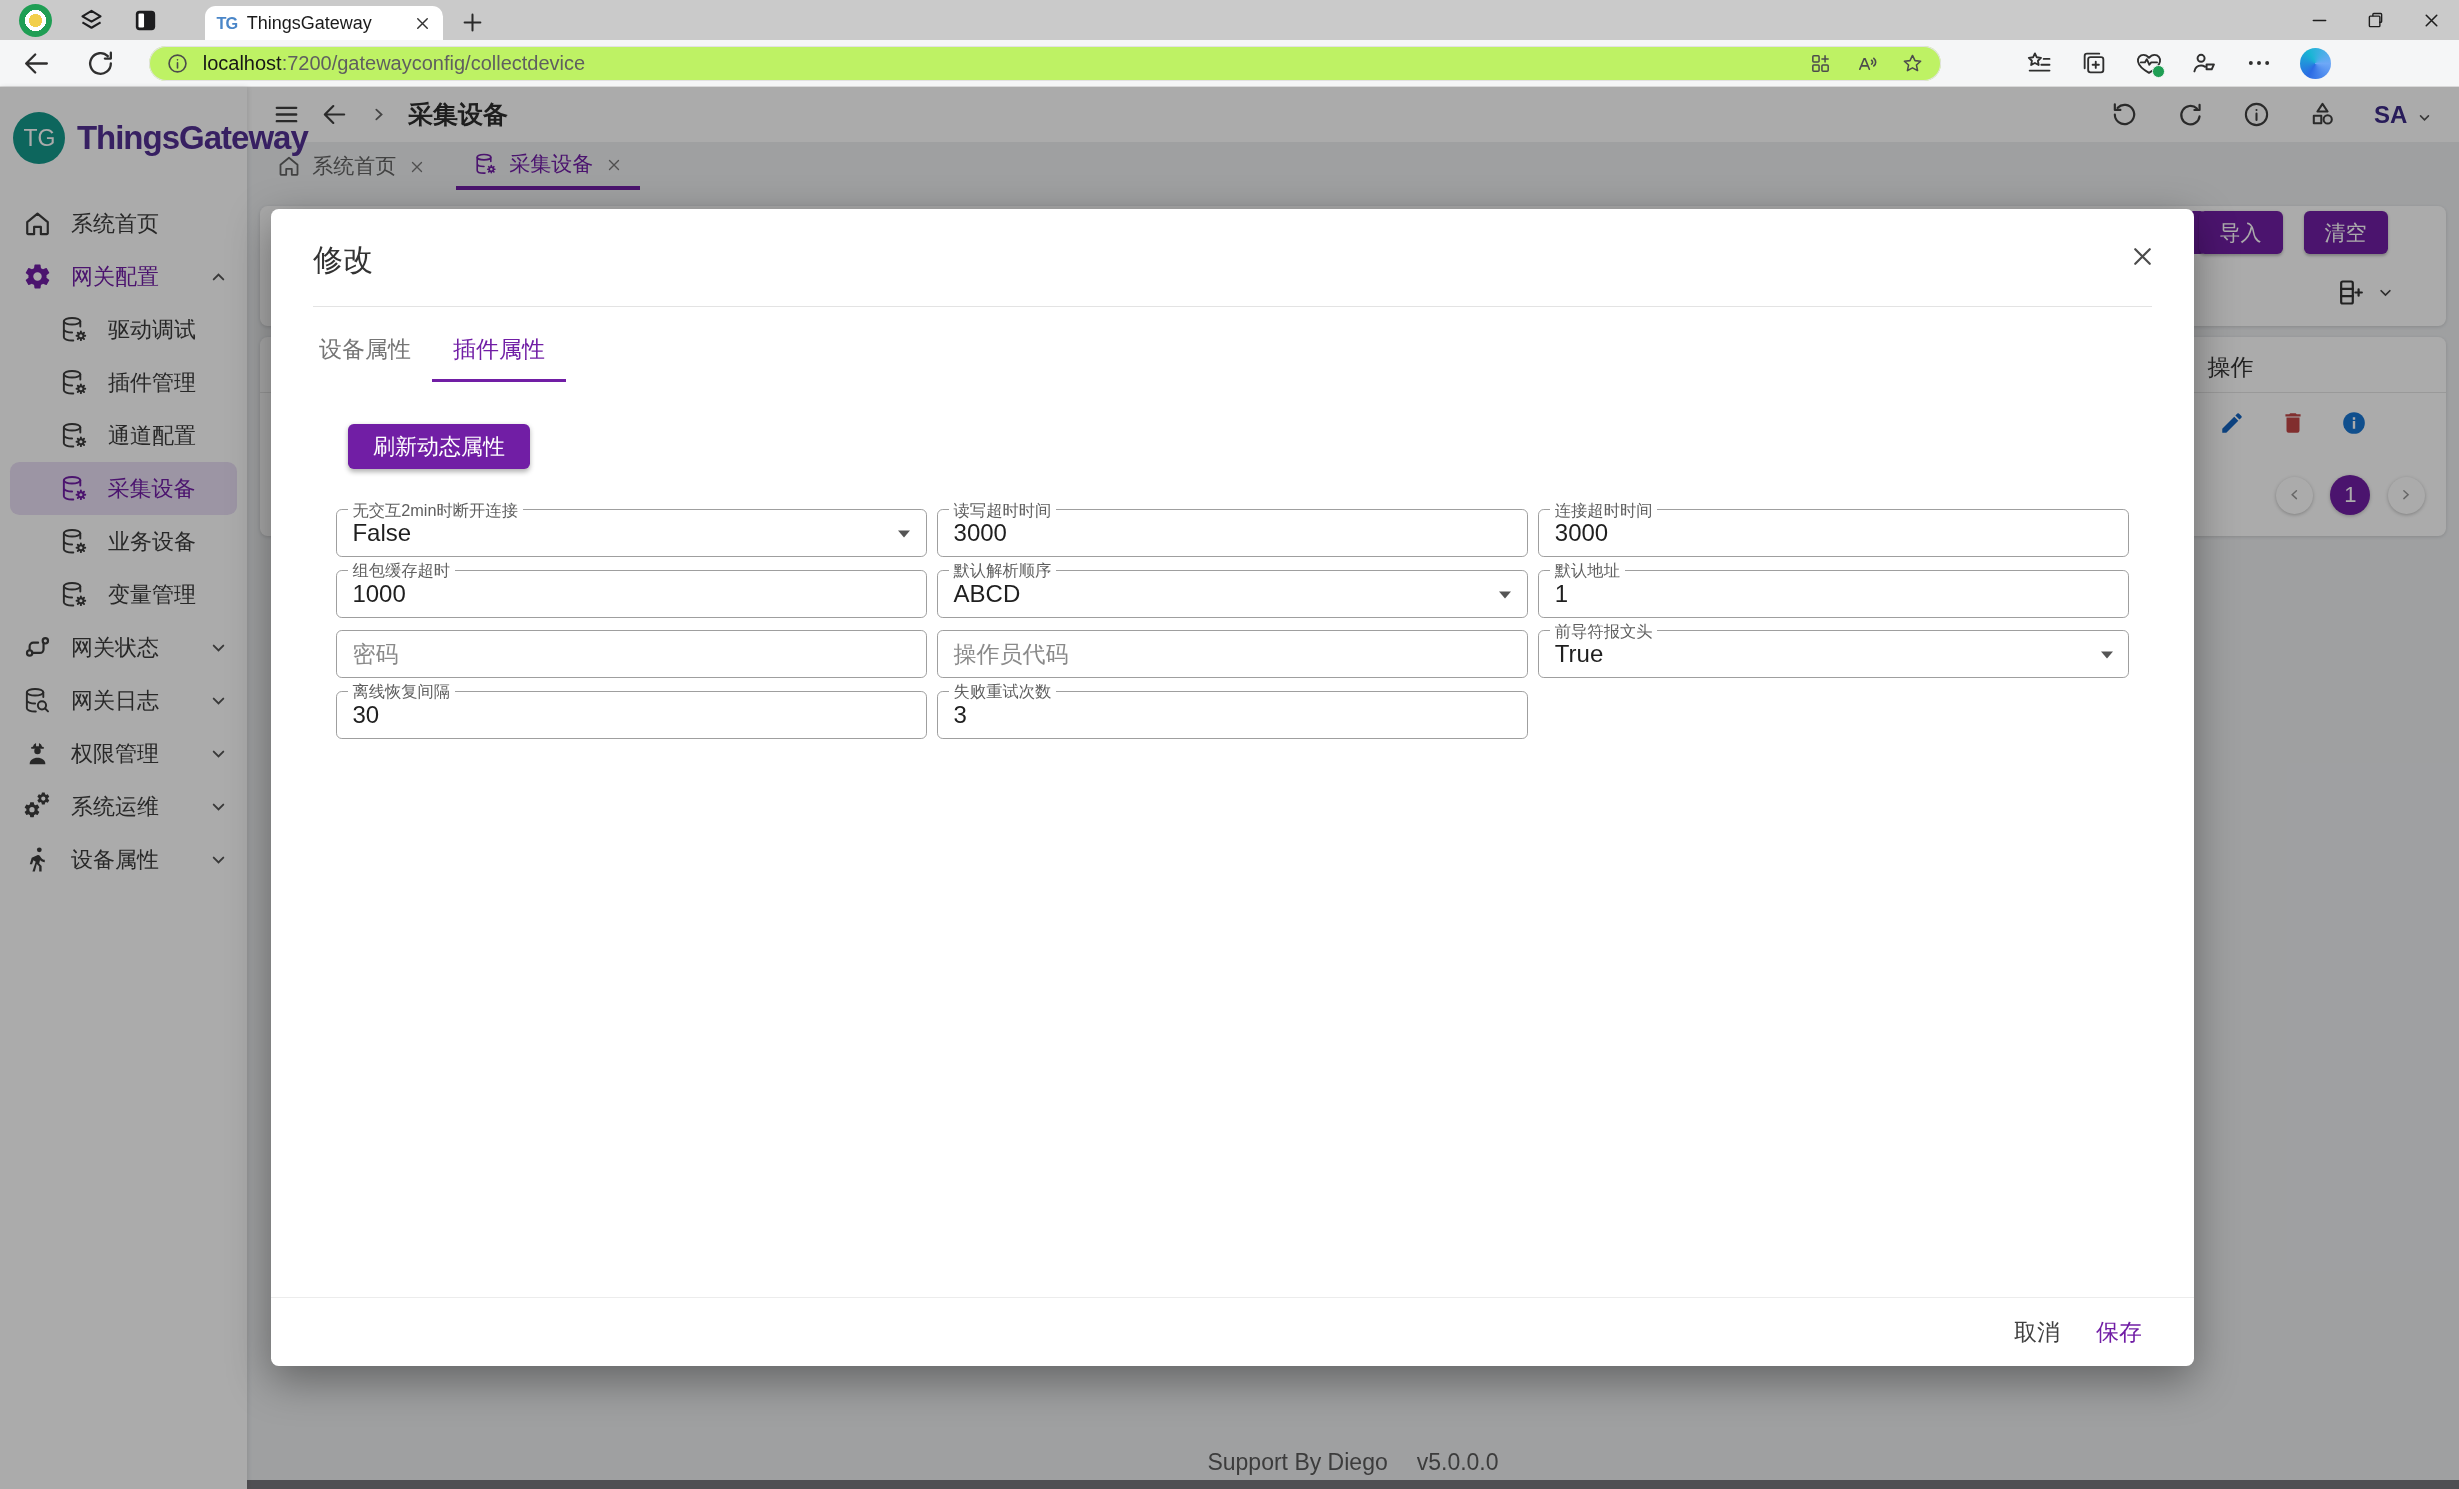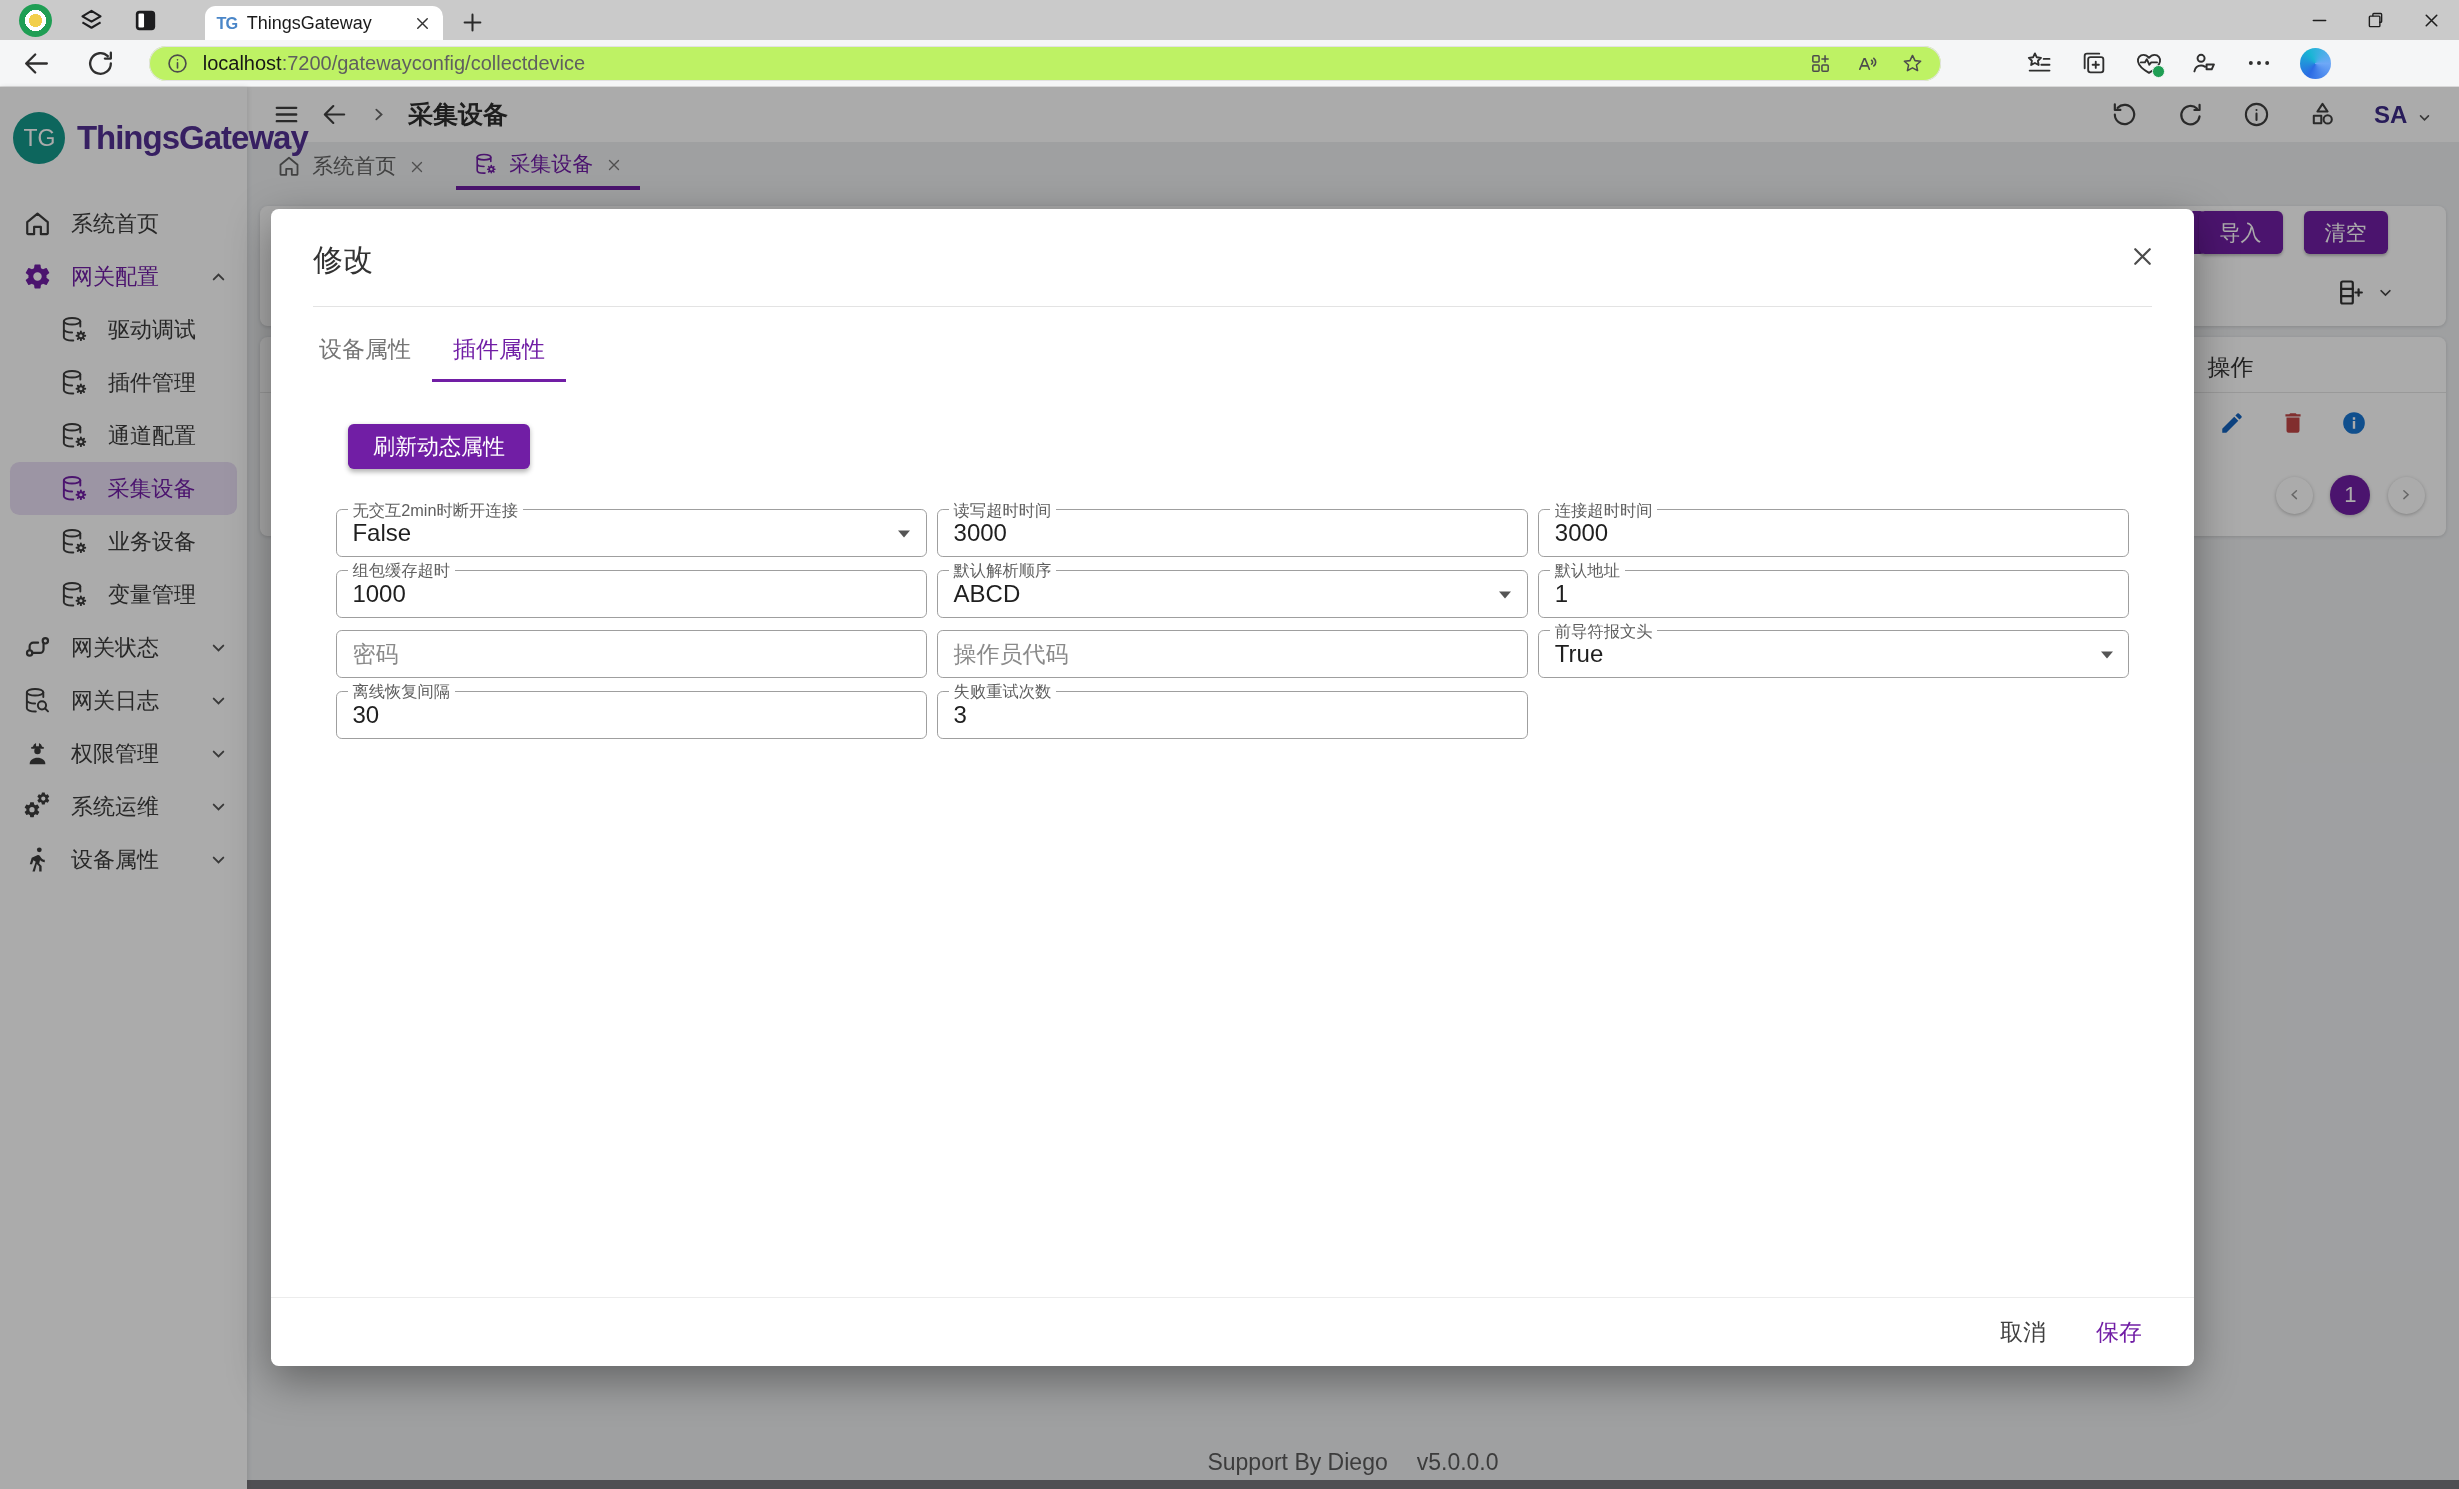--- a/index.html
+++ b/index.html
@@ -135,21 +135,21 @@
   .fields{margin:40px 65px 0;display:grid;grid-template-columns:repeat(3,1fr);
           column-gap:10.6px;row-gap:12.5px;}
   .field{position:relative;height:48px;border:1px solid #9f9f9f;border-radius:5.8px;background:#fff;}
   .f-label{position:absolute;top:-8.6px;left:10.6px;background:#fff;padding:0 4.8px;font-size:16.3px;
            color:#5f5f5f;line-height:1.05;white-space:nowrap;}
   .f-value{position:absolute;left:15.4px;top:50%;transform:translateY(-50%);font-size:24px;color:#1f1f1f;}
   .f-ph{position:absolute;left:15.4px;top:50%;transform:translateY(-50%);font-size:23px;color:#8a8a8a;}
   .f-caret{position:absolute;right:15.4px;top:50%;transform:translateY(-35%);width:0;height:0;
            border-left:6.7px solid transparent;border-right:6.7px solid transparent;border-top:7.7px solid #555;}
   .modal-foot{position:absolute;left:0;right:0;bottom:0;height:69px;display:flex;align-items:center;
-              justify-content:flex-end;gap:38px;padding-right:46px;border-top:1px solid #ececec;}
+              justify-content:flex-end;gap:24px;padding-right:46px;border-top:1px solid #ececec;}
   .btn-text{font-size:23px;color:#3f3f3f;background:none;border:none;font-family:inherit;}
   .btn-text.primary{color:#711ea5;}
 </style>
 </head>
 <body>
 
 <div class="stage">
 
   <div class="tabstrip">
     <span class="ts-badge"></span>

